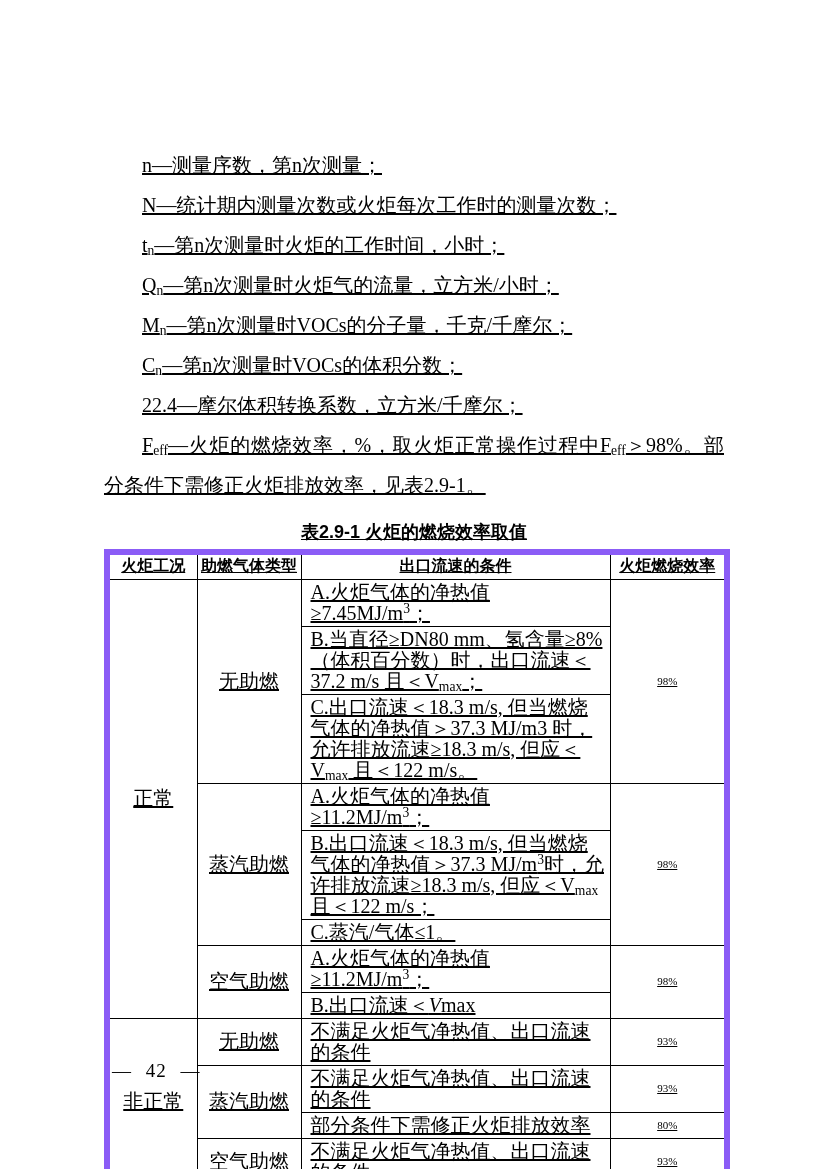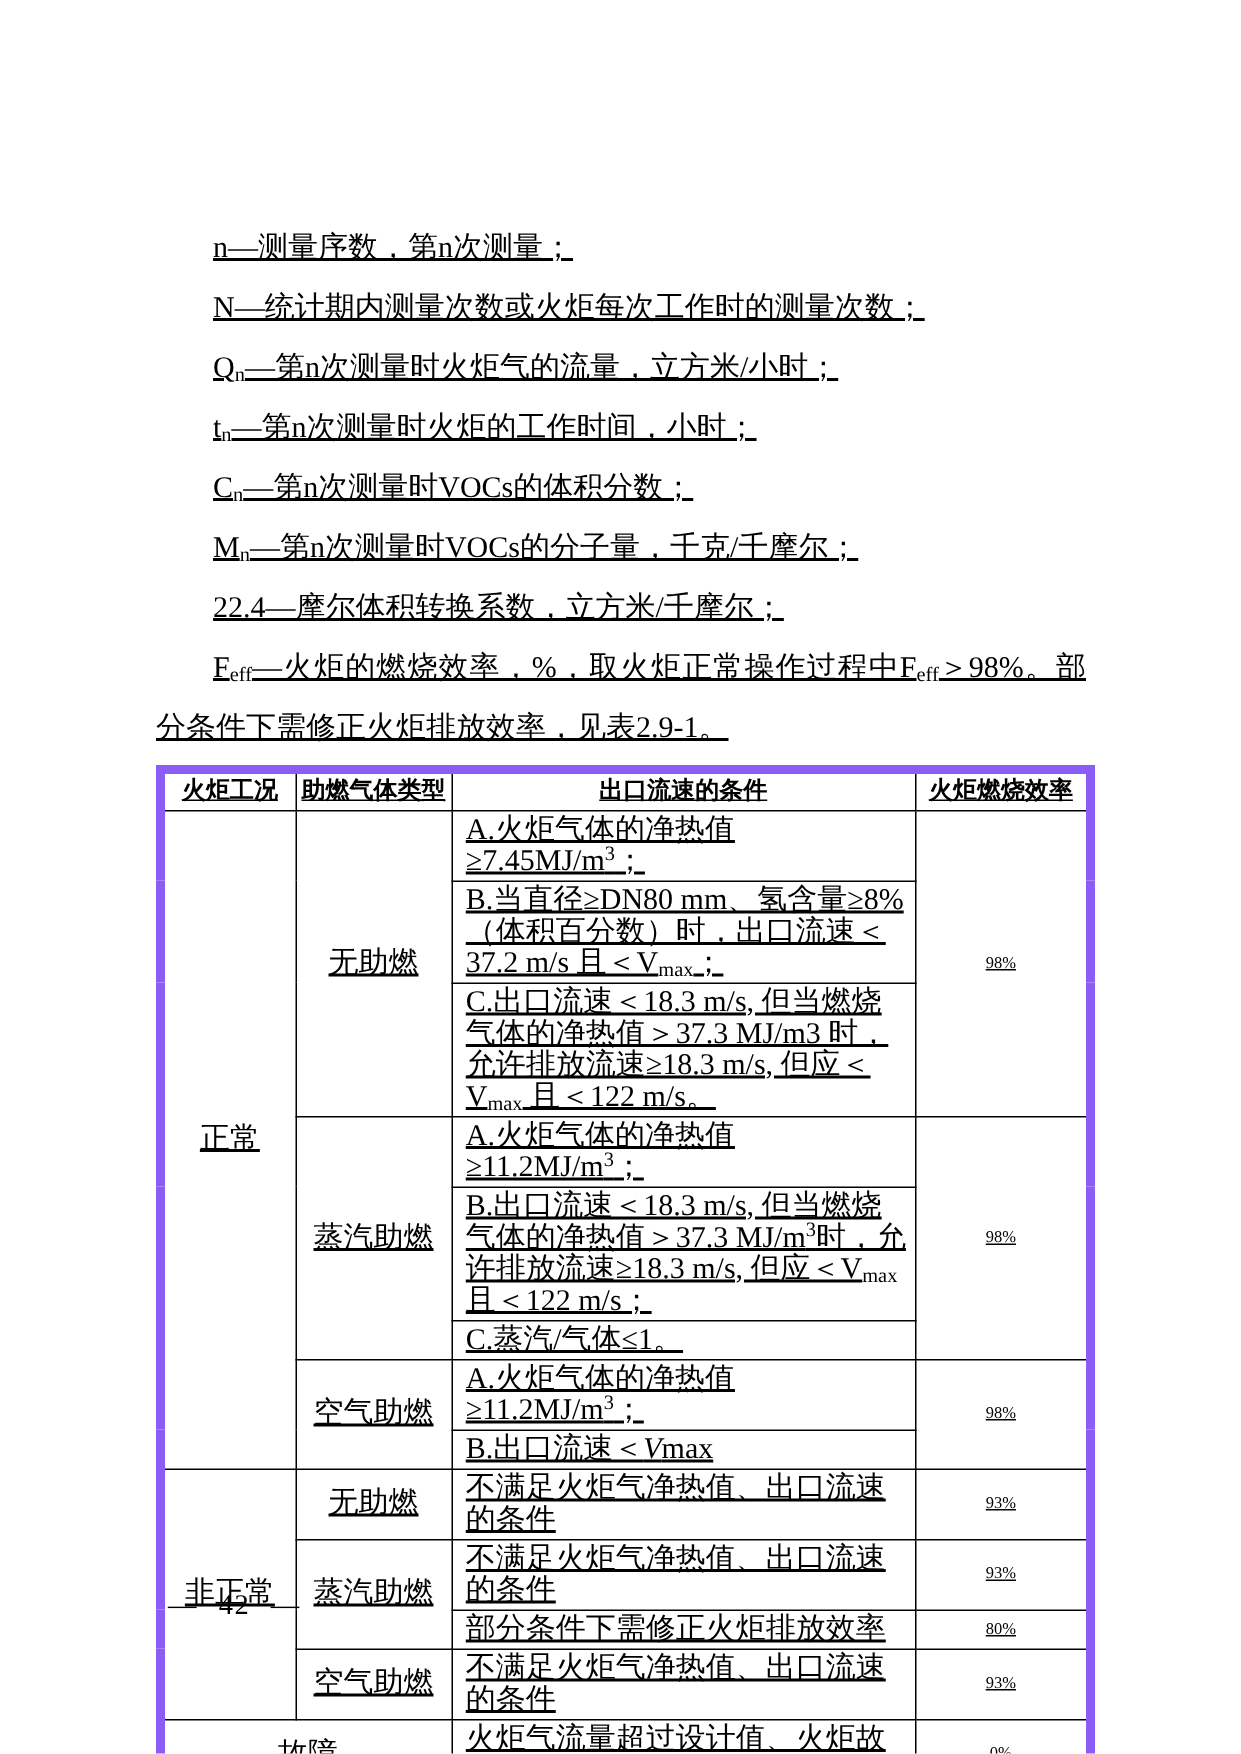--- a/index.html
+++ b/index.html
@@ -75,28 +75,29 @@
   }
 </style>
 </head>
 <body>
 
 <div class="content">
 
   <div class="defs">
     <p>n—测量序数，第n次测量；</p>
     <p>N—统计期内测量次数或火炬每次工作时的测量次数；</p>
+    <p>t<sub>n</sub>—第n次测量时火炬的工作时间，小时；</p>
     <p>Q<sub>n</sub>—第n次测量时火炬气的流量，立方米/小时；</p>
-    <p>t<sub>n</sub>—第n次测量时火炬的工作时间，小时；</p>
+    <p>M<sub>n</sub>—第n次测量时VOCs的分子量，千克/千摩尔；</p>
     <p>C<sub>n</sub>—第n次测量时VOCs的体积分数；</p>
-    <p>M<sub>n</sub>—第n次测量时VOCs的分子量，千克/千摩尔；</p>
     <p>22.4—摩尔体积转换系数，立方米/千摩尔；</p>
     <p>F<sub>eff</sub>—火炬的燃烧效率，%，取火炬正常操作过程中F<sub>eff</sub>＞98%。部分条件下需修正火炬排放效率，见表2.9-1。</p>
   </div>
 
+  <div class="table-title">表2.9-1 火炬的燃烧效率取值</div>
 
   <table class="eff-table">
     <colgroup>
         <col class="c1">
         <col class="c2">
         <col class="c3">
         <col class="c4">
       </colgroup>
     <tbody>
         <tr>

